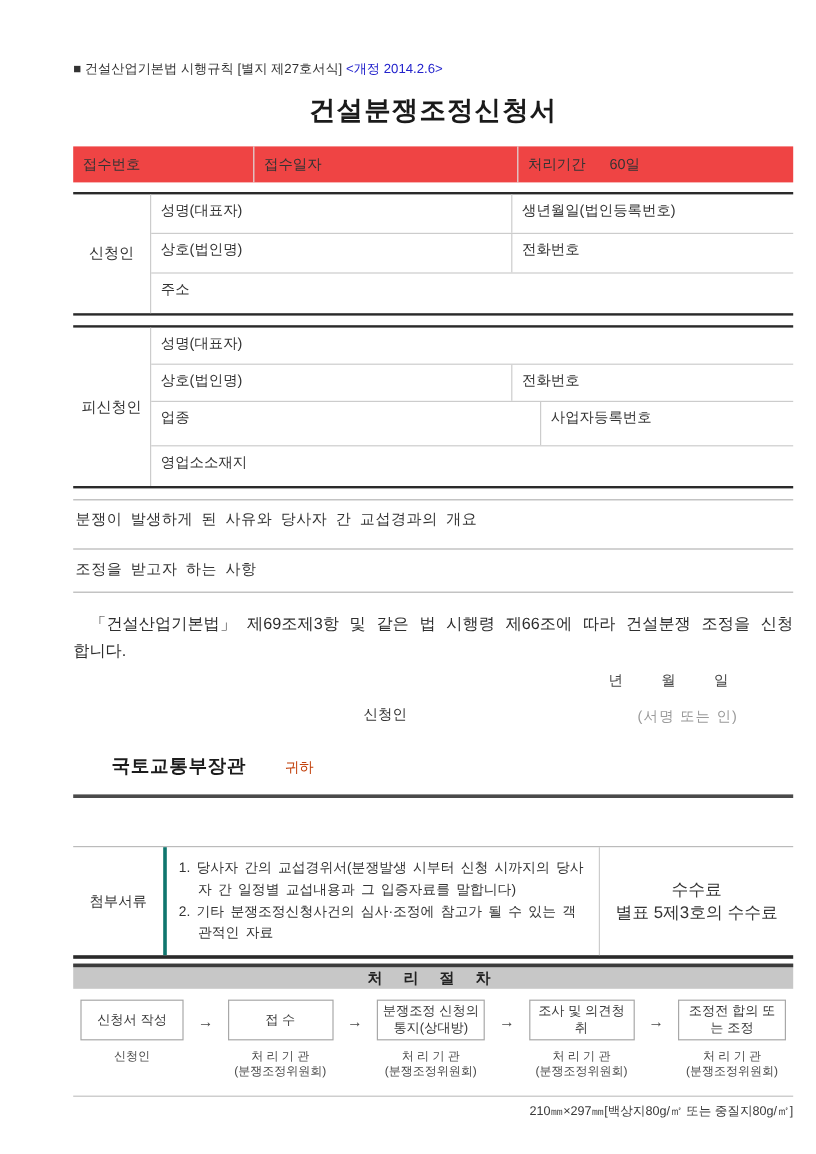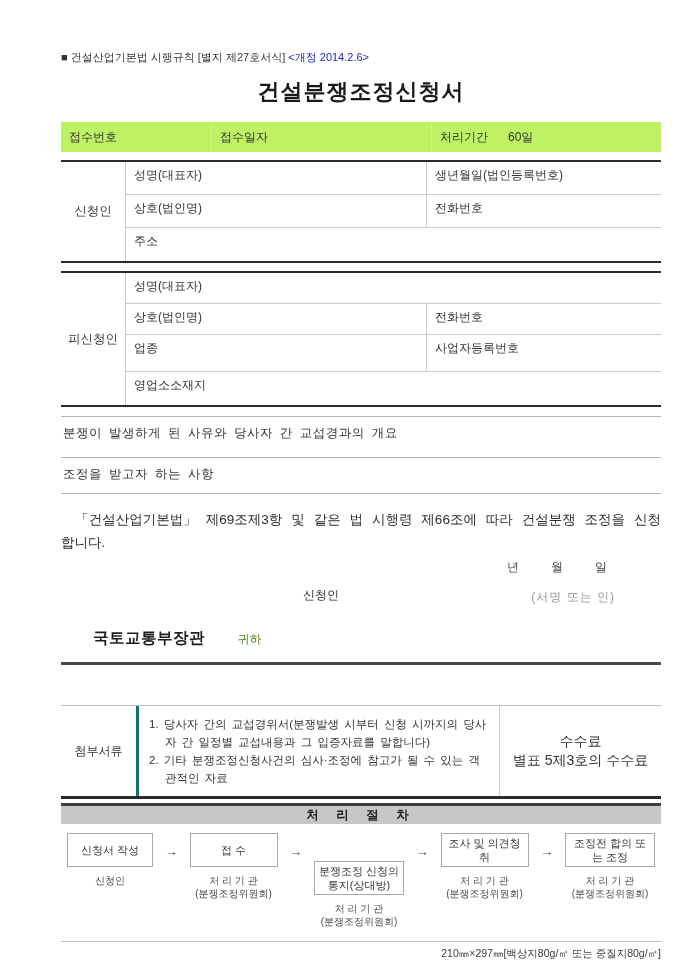--- a/index.html
+++ b/index.html
@@ -6,73 +6,73 @@
   .page{position:relative;width:680px;height:962px;background:#ffffff;
         font-family:"Liberation Sans","DejaVu Sans",sans-serif;color:#333;overflow:hidden;padding-left:21px;}
   .content{margin:0 40px;width:600px;}
 
   
   .notice{padding-top:50px;font-size:11px;color:#333;}
   .notice .rev{color:#2323cc;}
   .doc-title{margin-top:12px;text-align:center;font-size:22px;font-weight:bold;color:#1a1a1a;letter-spacing:1px;}
 
   
-  .receipt{margin-top:15px;display:flex;height:30px;background:#bef264;font-size:12px;}
+  .receipt{margin-top:15px;display:flex;height:30px;background:#ef4444;font-size:12px;}
   .receipt .cell{display:flex;align-items:center;padding:0 8px;box-sizing:border-box;}
   .receipt .c1{width:150px;}
   .receipt .c2{width:220px;border-left:1px solid #dedede;}
   .receipt .c3{flex:1;border-left:1px solid #dedede;gap:20px;}
 
   
   .sec-table{display:flex;border-top:2px solid #2a2a2a;border-bottom:2px solid #2a2a2a;margin-top:8px;}
   .sec-label{width:65px;display:flex;align-items:center;justify-content:center;
              font-size:12.5px;border-right:1px solid #ccc;box-sizing:border-box;}
   .sec-rows{flex:1;display:flex;flex-direction:column;}
   .sec-rows .row{display:flex;border-top:1px solid #ccc;}
   .sec-rows .row:first-child{border-top:none;}
   .fcell{padding:5px 8px;font-size:12px;box-sizing:border-box;}
   .fcell.half{width:300px;}
   .fcell.rest{flex:1;border-left:1px solid #ccc;}
   .fcell.full{flex:1;}
-  .h32{min-height:32px;} .h30{min-height:30px;} .h36{min-height:36px;} .h33{min-height:33px;justify-content:center;}
+  .h32{min-height:32px;} .h30{min-height:30px;} .h36{min-height:36px;gap:24px;} .h33{min-height:33px;justify-content:center;}
 
   
   .subjects{margin-top:9px;border-bottom:1px solid #b5b5b5;}
   .subject{border-top:1px solid #b5b5b5;font-size:12.5px;padding:8px 2px;letter-spacing:.5px;word-spacing:3px;}
   .subject.s1{min-height:19px;} .subject.s2{min-height:24px;}
 
   
   .decl{margin-top:14px;font-size:13.5px;line-height:23px;text-align:justify;
         word-spacing:5px;text-indent:14px;color:#2e2e2e;}
   .dateline{margin-top:5px;display:flex;justify-content:flex-end;gap:32px;
             padding-right:54px;font-size:12px;color:#444;}
   .signrow{position:relative;height:20px;margin-top:9px;font-size:12px;}
   .signer{position:absolute;left:242px;top:2px;}
   .signote{position:absolute;right:46px;top:4px;color:#9a9a9a;letter-spacing:1px;}
   .addr{margin-top:23px;height:22px;}
   .addr .name{font-weight:bold;font-size:15.5px;margin-left:32px;color:#1c1c1c;letter-spacing:.5px;}
-  .addr .suffix{font-size:12px;margin-left:28px;color:#4d7c0f;}
+  .addr .suffix{font-size:12px;margin-left:28px;color:#c2410c;}
   .rule-thick{margin-top:12px;border-top:3px solid #4a4a4a;}
 
   
   .attach{margin-top:40px;display:flex;border-top:1px solid #bbb;border-bottom:3px solid #2a2a2a;}
   .attach .lab{width:78px;display:flex;align-items:center;justify-content:center;
                font-size:12px;border-right:3px solid #0f766e;box-sizing:border-box;}
   .attach .items{flex:1;padding:9px 10px;font-size:11.5px;line-height:18px;box-sizing:border-box;}
   .attach .item{padding-left:16px;text-indent:-16px;word-spacing:2px;}
   .attach .fee{width:162px;border-left:1px solid #ccc;display:flex;flex-direction:column;
                align-items:center;justify-content:center;font-size:14px;line-height:19px;box-sizing:border-box;}
 
   
   .procbar{margin-top:4px;border-top:3px solid #3c3c3c;background:#c7c7c7;height:18px;
            display:flex;align-items:center;justify-content:center;font-size:12.5px;
            font-weight:bold;letter-spacing:7px;color:#222;}
   .flow{margin-top:9px;display:flex;align-items:flex-start;padding:0 6px;}
   .fcol{display:flex;flex-direction:column;align-items:center;}
-  .fc1{width:86px;} .fc2{width:88px;} .fc3{width:90px;margin-top:28px;} .fc4{width:88px;} .fc5{width:90px;}
+  .fc1{width:86px;} .fc2{width:88px;} .fc3{width:90px;} .fc4{width:88px;} .fc5{width:90px;}
   .fbox{border:1px solid #a8a8a8;height:34px;width:100%;display:flex;align-items:center;
         justify-content:center;text-align:center;font-size:11px;line-height:14px;
         padding:1px 3px;box-sizing:border-box;color:#3a3a3a;}
   .factor{margin-top:7px;font-size:10px;color:#4a4a4a;text-align:center;line-height:13px;white-space:nowrap;}
   .farrow{flex:1;display:flex;align-items:center;justify-content:center;
           font-weight:bold;color:#4a4a4a;margin-top:11px;font-size:13px;}
   .rule-thin{margin-top:13px;border-top:1px solid #c2c2c2;}
   .footnote{margin-top:5px;text-align:right;font-size:10.5px;color:#3a3a3a;}
 </style>
 </head>

